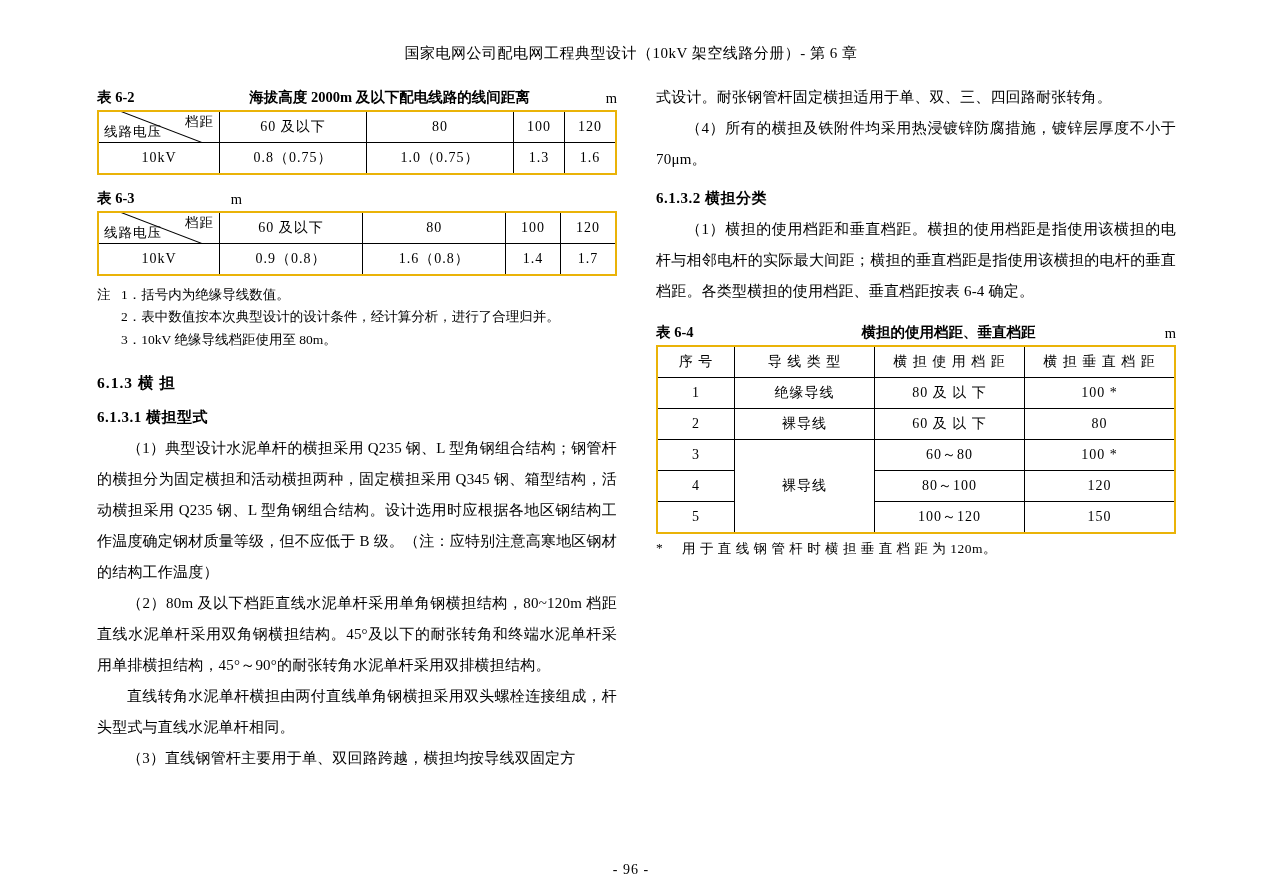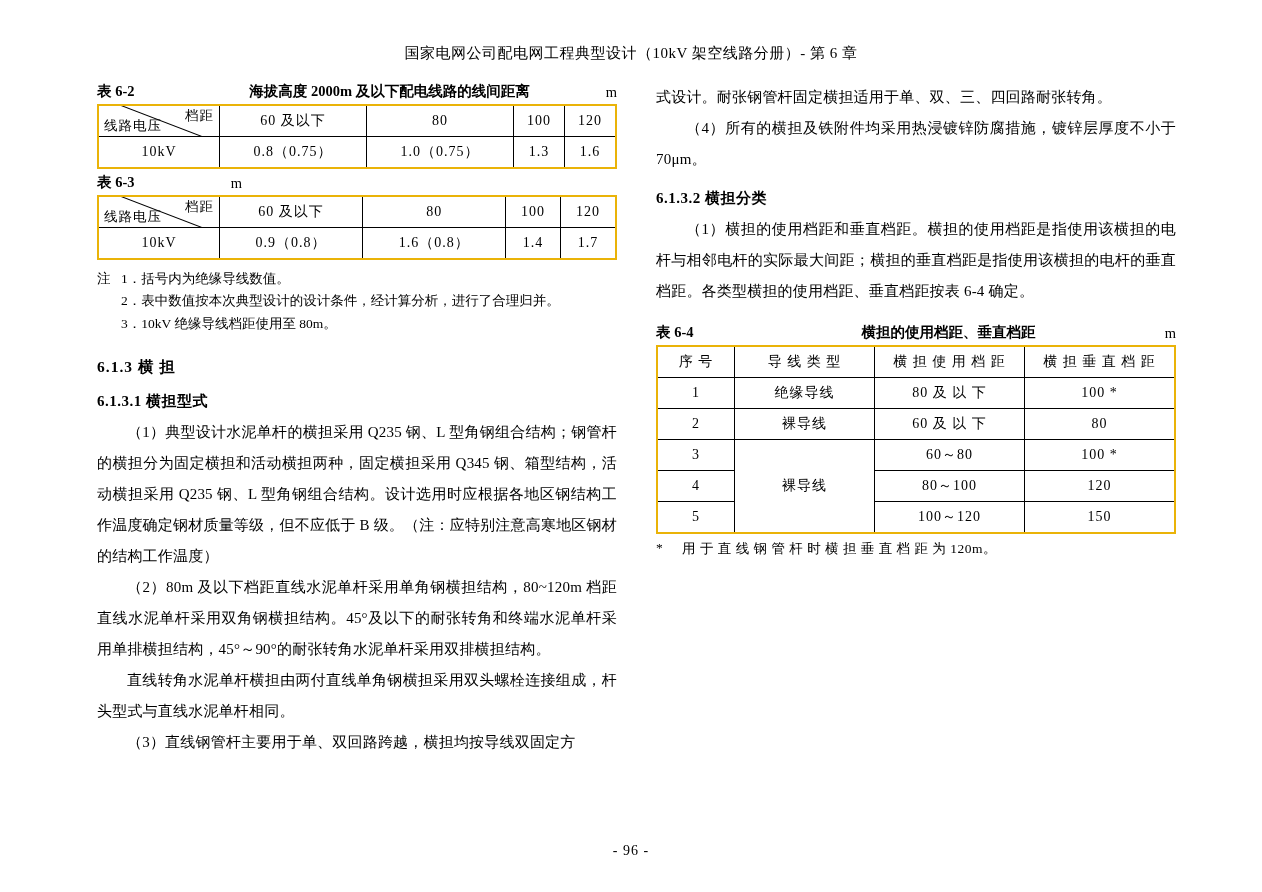--- a/index.html
+++ b/index.html
@@ -12,21 +12,21 @@
     overflow:hidden;
   }
   .page{
     position:absolute;left:0;top:0;width:1262px;height:791px;
   }
   .header{
     position:absolute;top:44px;left:0;width:1262px;
     text-align:center;font-size:15px;letter-spacing:.5px;
   }
   .col-left{
-    position:absolute;left:97px;top:82px;width:520px;
+    position:absolute;left:97px;top:88px;width:520px;
   }
   .col-right{
     position:absolute;left:656px;top:82px;width:520px;
   }
   .tbl-cap{
     display:flex;align-items:flex-end;font-size:14.5px;font-weight:bold;
     margin-bottom:3px;
   }
   .tbl-cap .cap-no{width:105px;flex:none;}
   .tbl-cap .cap-title{flex:1;text-align:center;}
@@ -71,21 +71,21 @@
   }
   h4.sub{
     font-size:15px;font-weight:bold;margin:14px 0 6px 0;letter-spacing:.5px;
   }
   p.body{
     font-size:15px;line-height:2.07;margin:0 0 0 0;text-align:justify;
     text-justify:inter-ideograph;letter-spacing:.2px;
   }
   p.indent{text-indent:2em;}
   .footer{
-    position:absolute;left:0;top:843px;width:1262px;text-align:center;
+    position:absolute;left:0;top:862px;width:1262px;text-align:center;
     font-size:14px;letter-spacing:1px;
   }
   .tbl64-note{
     margin-top:6px;font-size:13.5px;display:flex;letter-spacing:.5px;
   }
   .tbl64-note .star{width:26px;flex:none;text-align:left;}
 </style>
 </head>
 <body>
 
@@ -119,21 +119,21 @@
       <tr>
         <td>10kV</td>
         <td>0.8（0.75）</td>
         <td>1.0（0.75）</td>
         <td>1.3</td>
         <td>1.6</td>
       </tr>
     </tbody>
       </table>
 
-    <div class="tbl-cap" style="margin-top:4px;">
+    <div class="tbl-cap" style="margin-top:14px;">
       <span class="cap-no">表 6-3</span>
       <span class="cap-unit">m</span>
     </div>
 
     <table class="doc thick">
       <tbody>
           <tr>
         <td class="diag">
           <span class="dline">
                 <span class="dl"></span>

